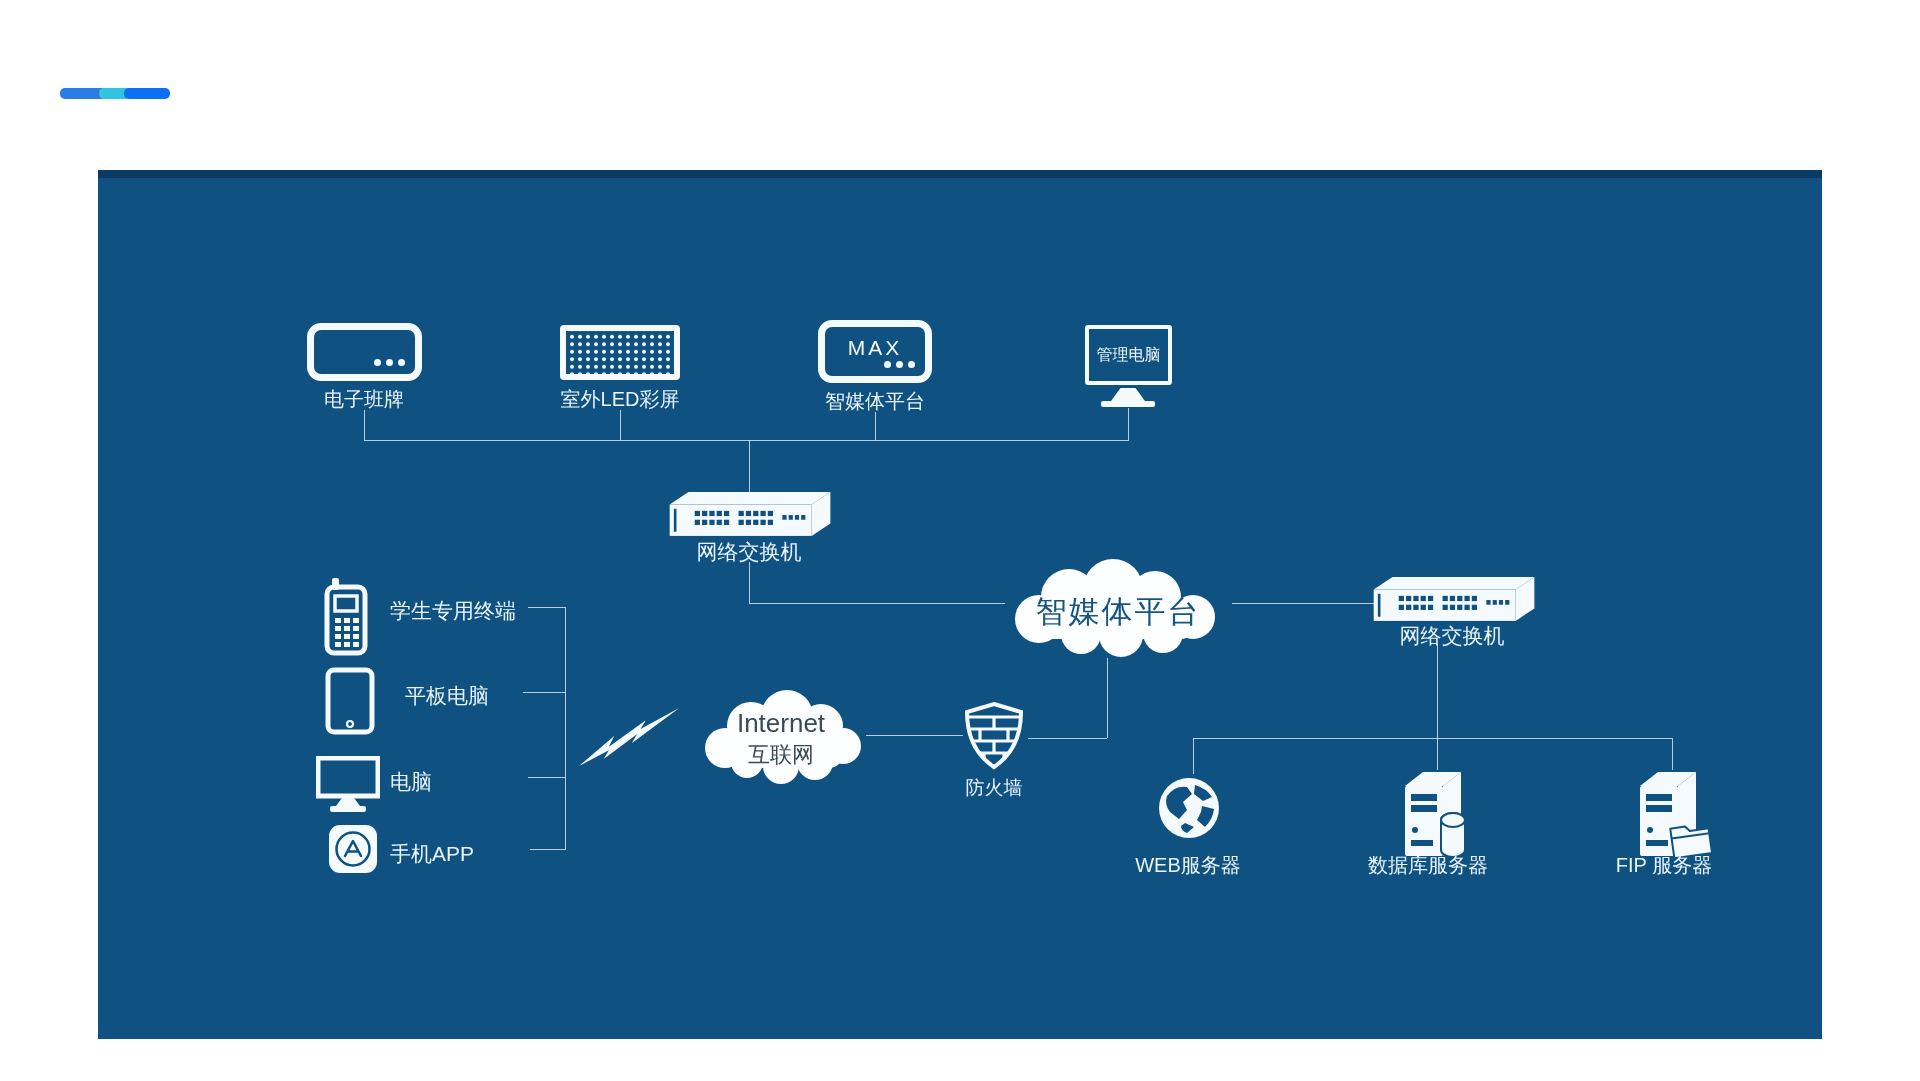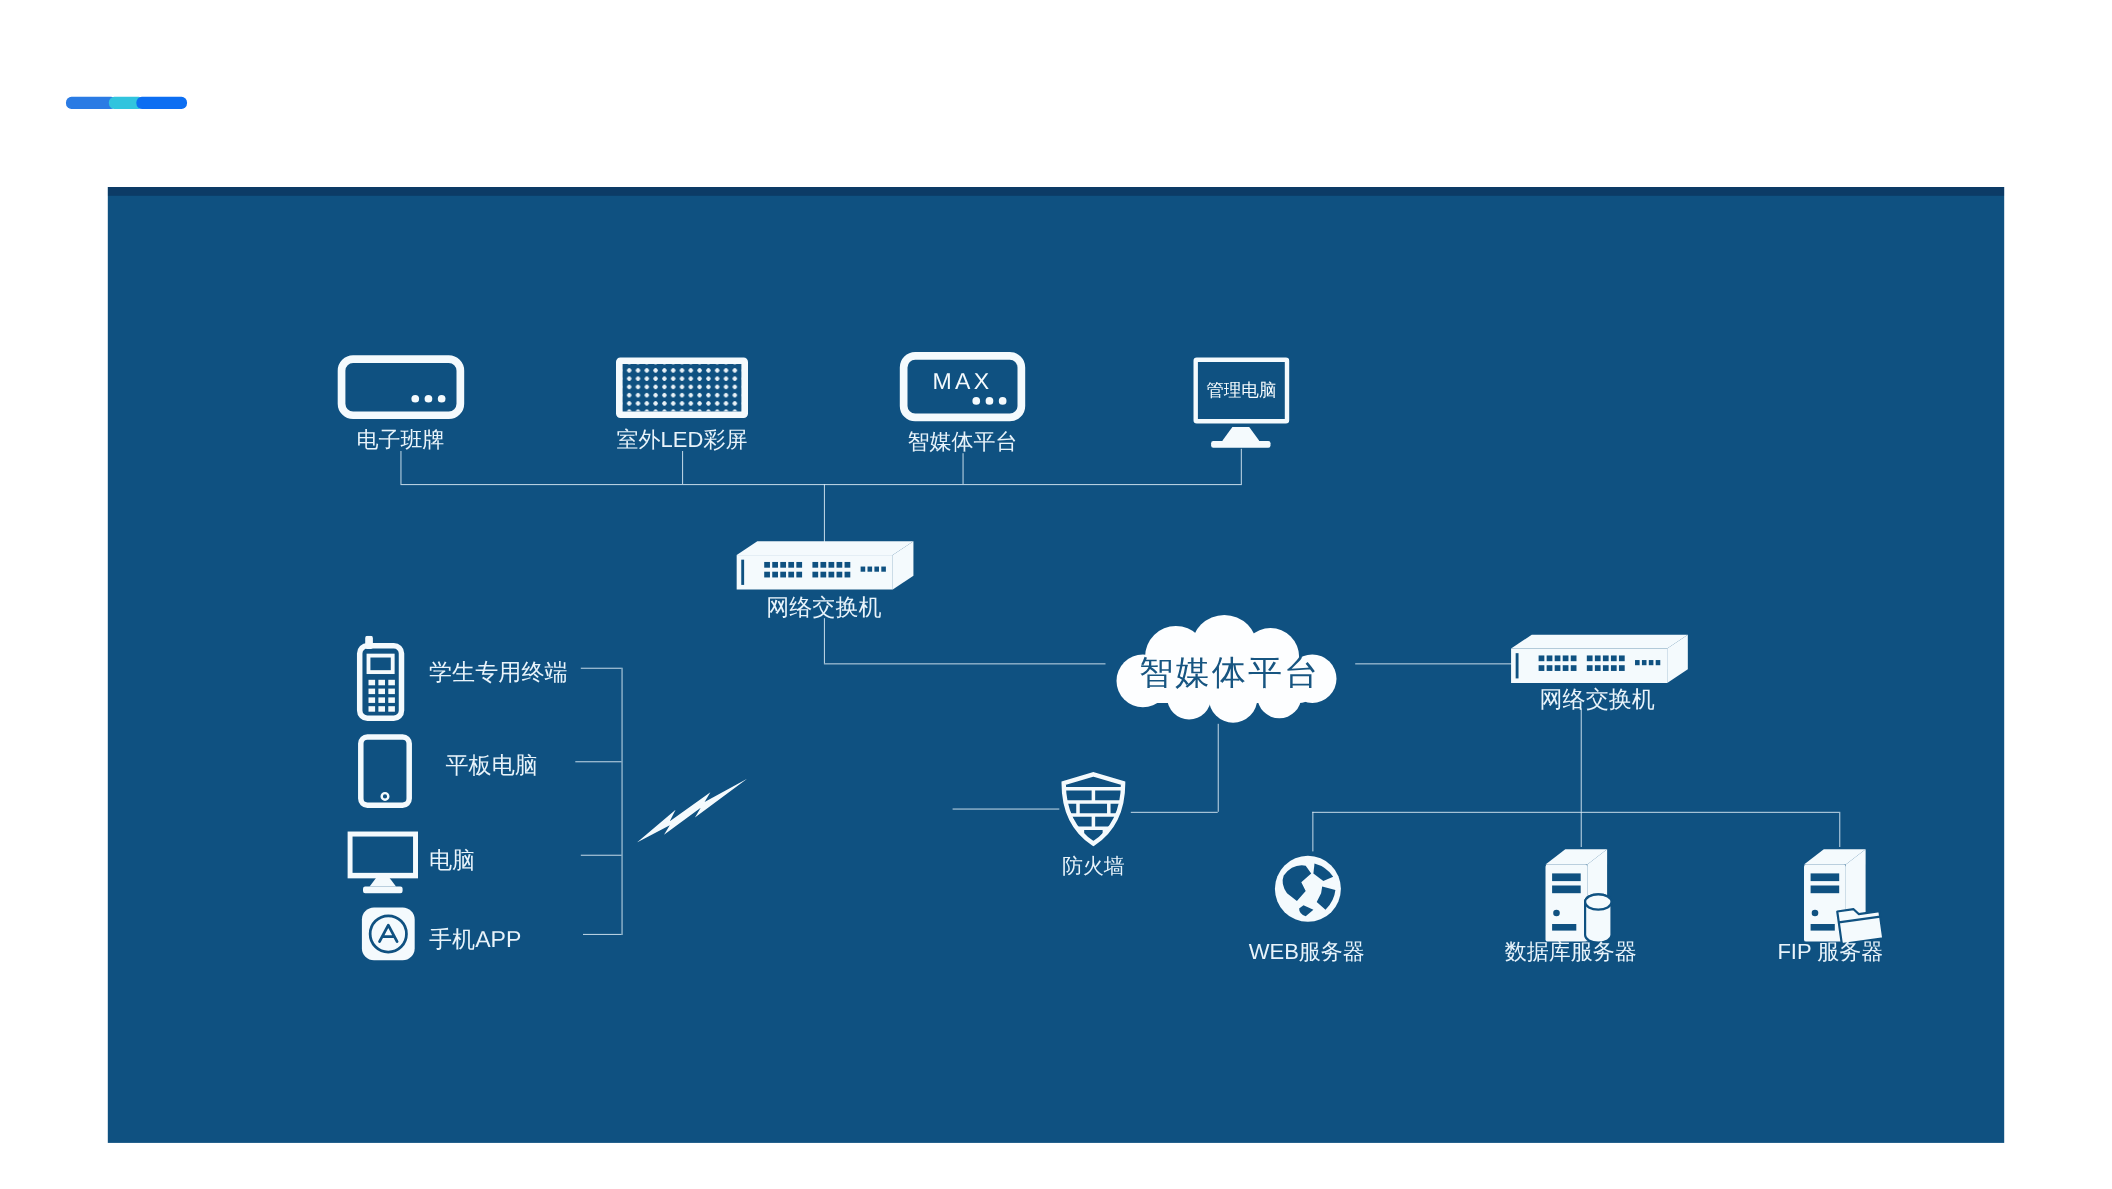--- a/index.html
+++ b/index.html
@@ -182,20 +182,37 @@
 
     <svg style="position:absolute;left:1270px;top:405px" width="170" height="48" viewBox="0 0 160 46">
         <use href="#sym-switch"></use>
       </svg>
     <div class="lbl" style="left:1274px;top:452px;width:160px;font-size:21px">网络交换机</div>
 
     <svg style="position:absolute;left:474px;top:538px" width="116" height="58" viewBox="0 0 116 66">
       <polygon points="0,66 40,32 34,44 76,14 70,24 114,0 60,40 66,30 28,58 34,48" fill="#F4FAFD"></polygon>
     </svg>
 
+    <div class="cloud-wrap" style="left:597px;top:512px;width:172px;height:106px">
+      <svg width="172" height="106" viewBox="0 0 172 106">
+        <g fill="#FDFEFF">
+          <circle cx="30" cy="66" r="20"></circle>
+            <circle cx="56" cy="44" r="24"></circle>
+            <circle cx="92" cy="34" r="26"></circle>
+          <circle cx="126" cy="44" r="22"></circle>
+            <circle cx="148" cy="64" r="18"></circle>
+            <circle cx="120" cy="80" r="18"></circle>
+          <circle cx="86" cy="84" r="18"></circle>
+            <circle cx="52" cy="80" r="16"></circle>
+          <rect x="28" y="50" width="120" height="36" rx="14"></rect>
+        </g>
+      </svg>
+      <div class="cloud-text inet-line1">Internet</div>
+      <div class="cloud-text inet-line2">互联网</div>
+    </div>
 
     <svg style="position:absolute;left:863px;top:531px" width="66" height="70" viewBox="0 0 64 70">
       <defs>
           <clipPath id="shclip">
             <path d="M32,3 L59,11 C59,36 50,54 32,66 C14,54 5,36 5,11 Z"></path>
           </clipPath>
         </defs>
       <path d="M32,3 L59,11 C59,36 50,54 32,66 C14,54 5,36 5,11 Z" fill="none" stroke="#F4FAFD" stroke-width="4"></path>
       <g clip-path="url(#shclip)" stroke="#F4FAFD" stroke-width="3.2">
         <line x1="5" y1="16" x2="59" y2="16"></line>

